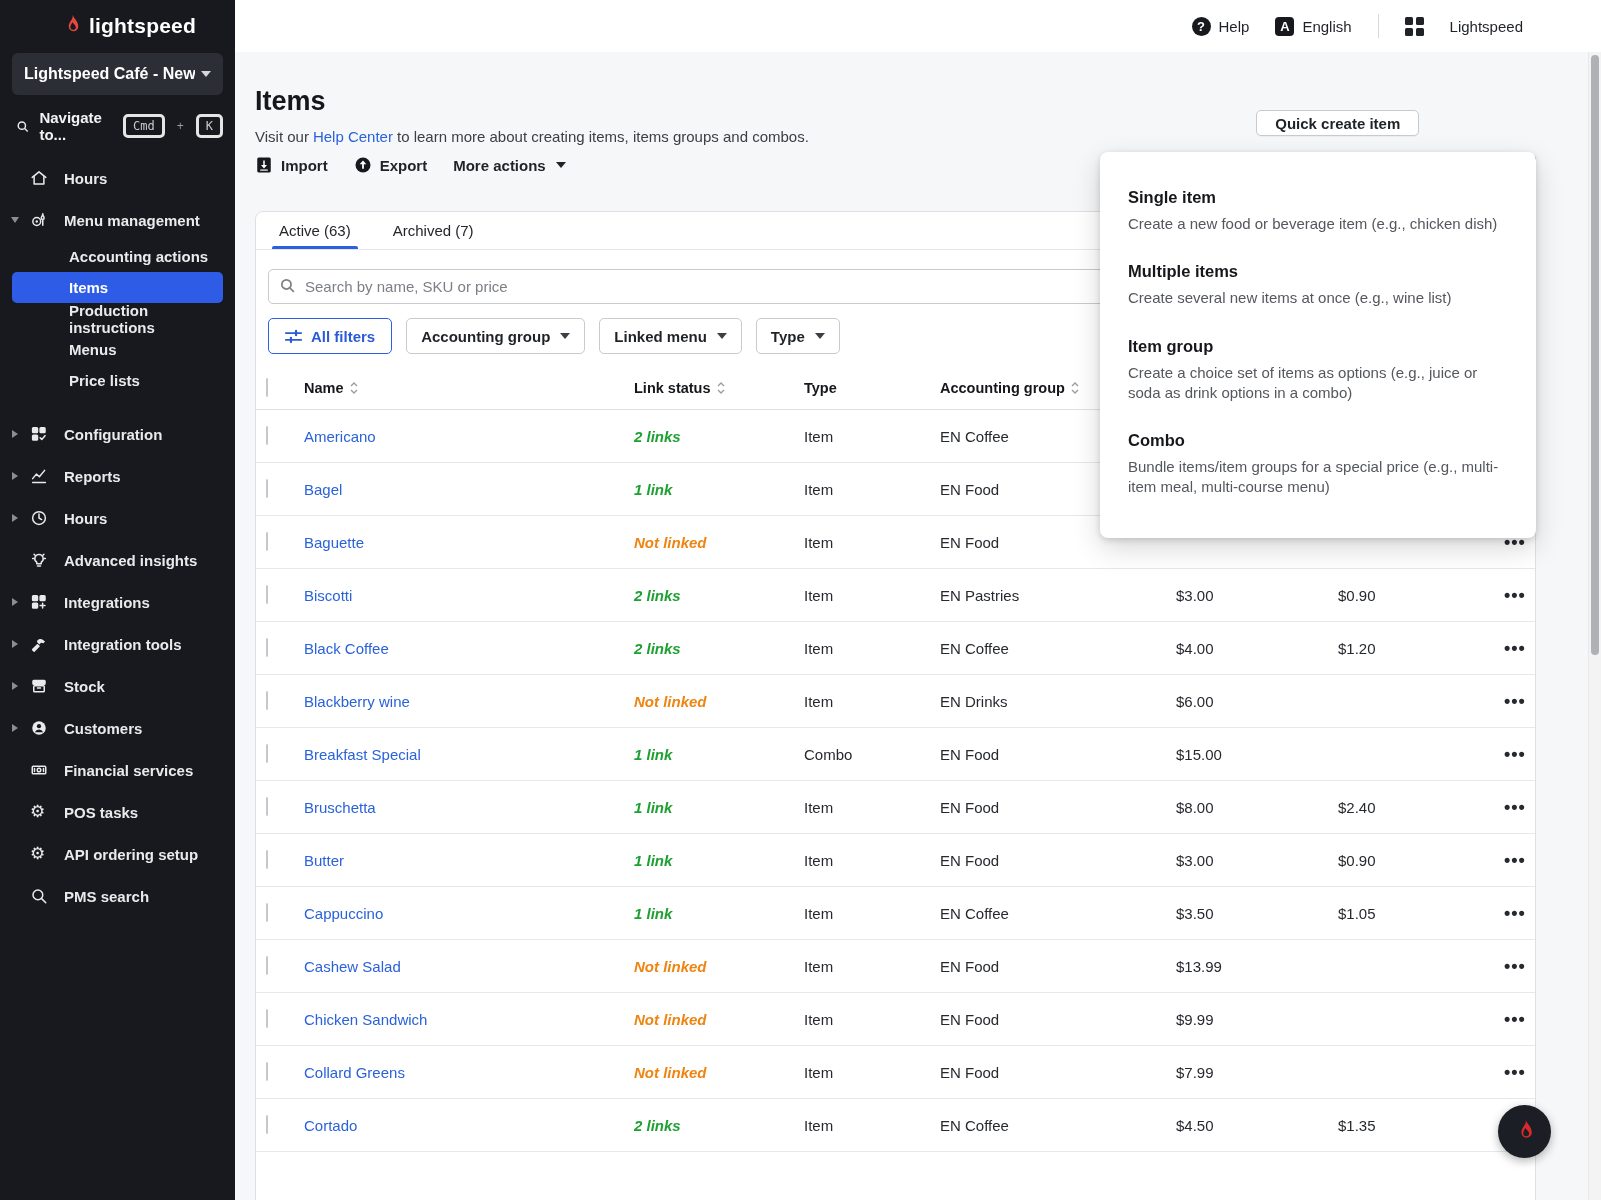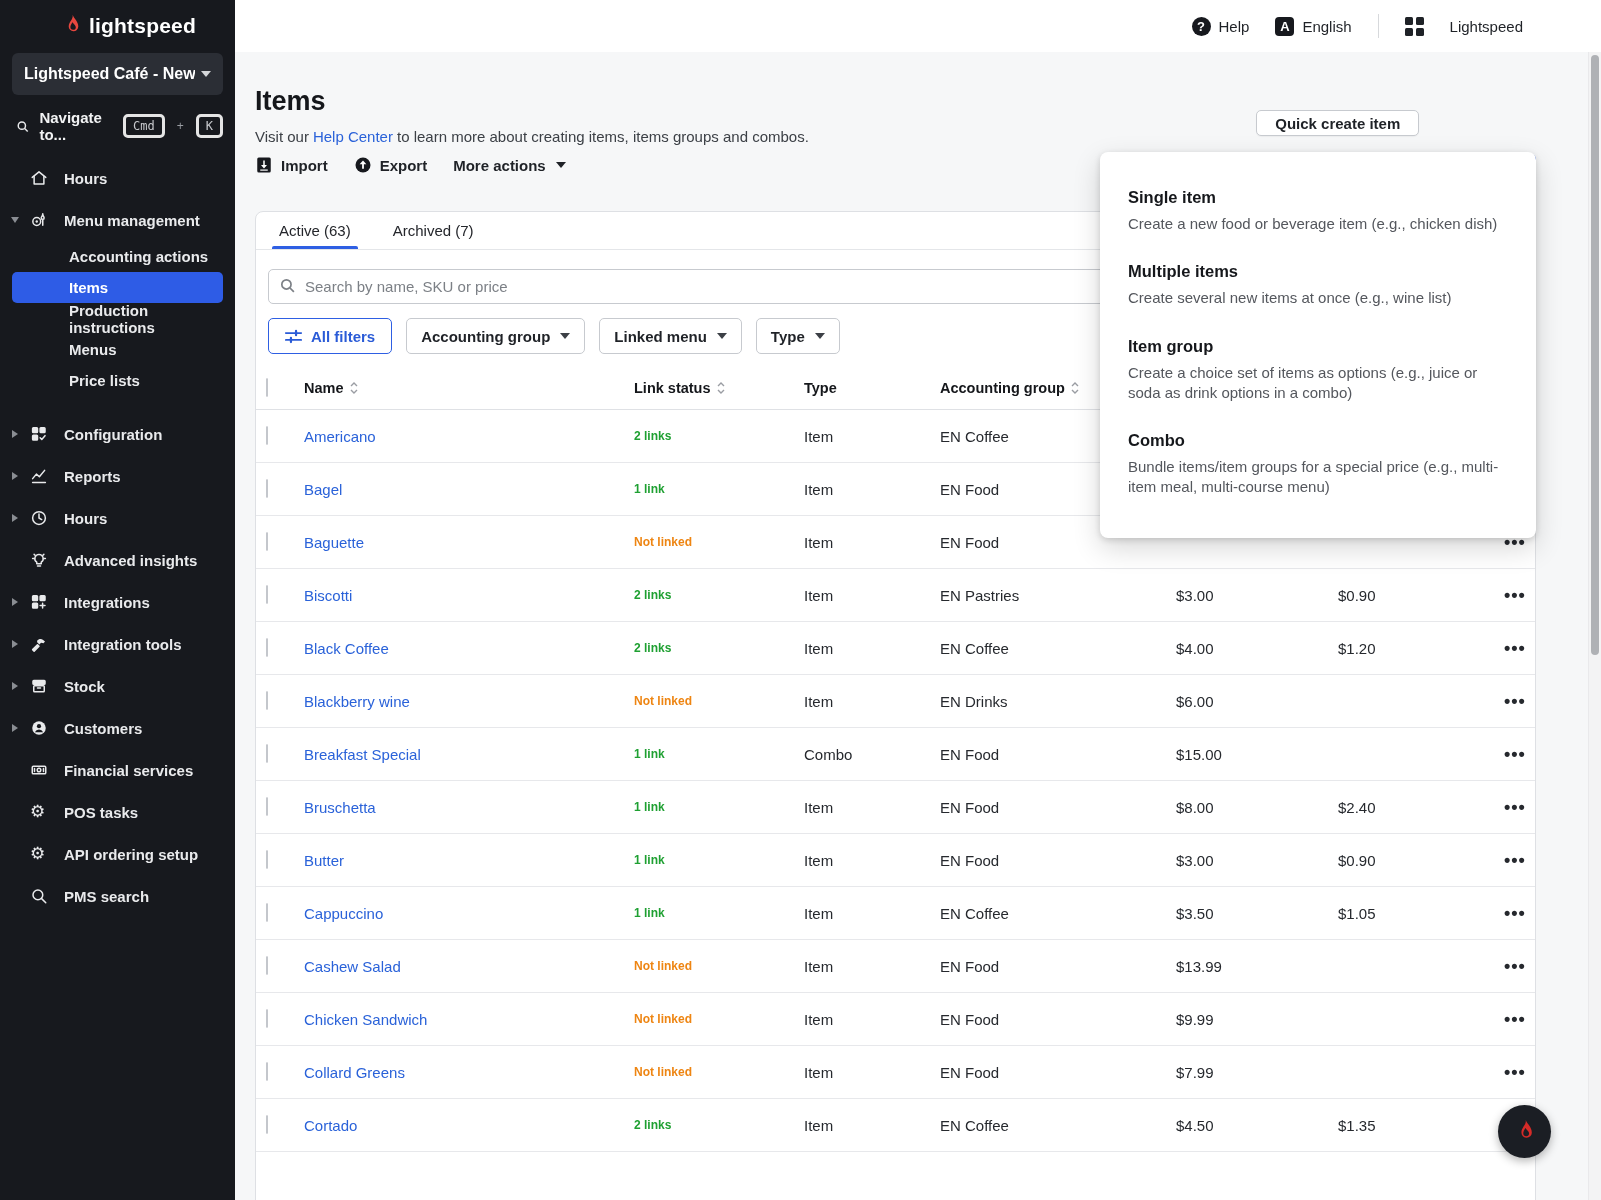--- a/index.html
+++ b/index.html
@@ -71,21 +71,21 @@
   .caret-dn-g { width:0; height:0; border-left:5px solid transparent; border-right:5px solid transparent; border-top:6px solid #3C4046; }
 
   
   .table { margin-top:12px; }
   .trow { display:grid; grid-template-columns:38px 330px 170px 136px 236px 162px 166px 1fr; align-items:center; padding:0 10px; border-bottom:1px solid #E7E8EB; min-height:53px; }
   .thead { min-height:44px; border-bottom:1px solid #DFE1E5; }
   .hcell { display:flex; align-items:center; gap:6px; font-size:14.5px; font-weight:bold; color:#15171B; }
   .sort-ic { display:flex; flex-direction:column; gap:2px; color:#9A9DA3; }
   .cb { width:16px; height:16px; border:1.5px solid #C4C7CC; border-radius:3px; background:#FBFBFC; cursor:pointer; }
   .c-name { color:#2A62D9; font-size:15px; text-decoration:none; cursor:pointer; }
-  .c-link { font-size:12px; font-weight:bold; }
+  .c-link { font-size:15px; font-weight:bold;font-style:italic; }
   .c-link.green { color:#1FA032; }
   .c-link.orange { color:#EE8512; }
   .c-type, .c-group, .c-price, .c-cost { font-size:15px; color:#26292E; }
   .c-actions { text-align:center; font-size:18px; font-weight:bold; letter-spacing:1px; color:#26292E; cursor:pointer; }
 
   
   .dropdown { position:absolute; top:100px; right:65px; width:436px; background:#FFF; border-radius:8px; box-shadow:0 2px 6px rgba(0,0,0,.15), 0 10px 28px rgba(0,0,0,.16); z-index:40; padding:22px 0 26px 0; }
   .menu-item { padding:14px 26px 14px 28px; cursor:pointer; }
   .menu-title { font-size:16.5px; font-weight:bold; color:#15171B; margin-bottom:7px; }
   .menu-desc { font-size:15px; color:#54575D; line-height:1.35; }

